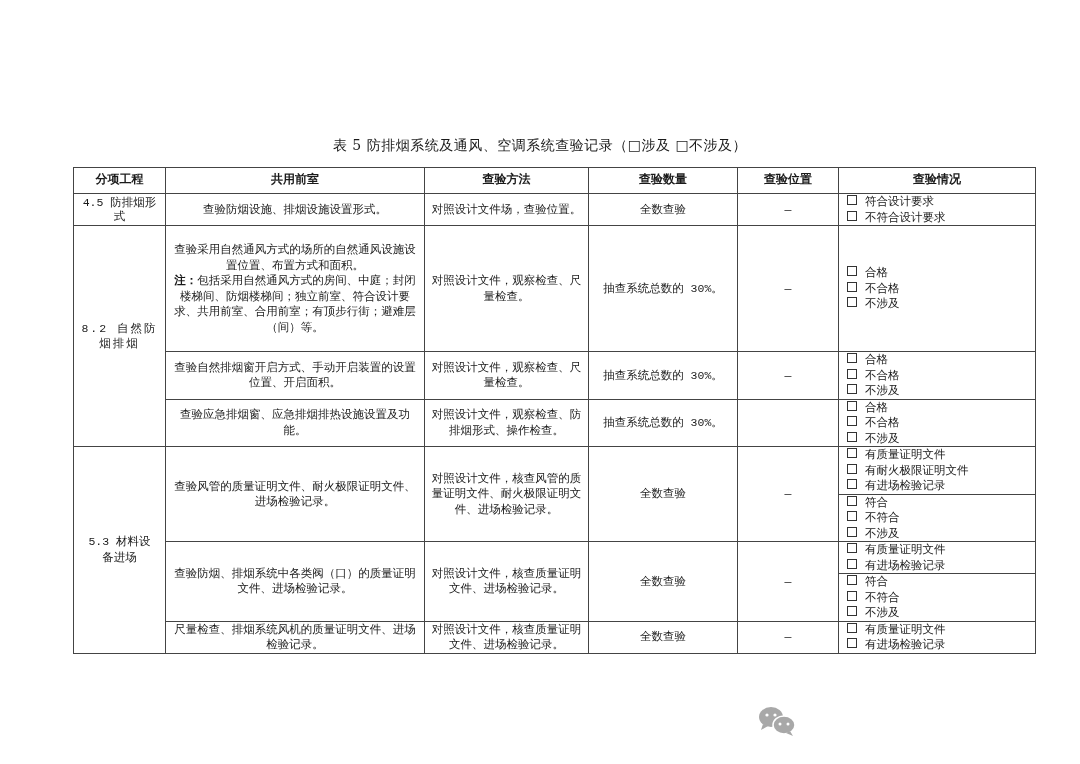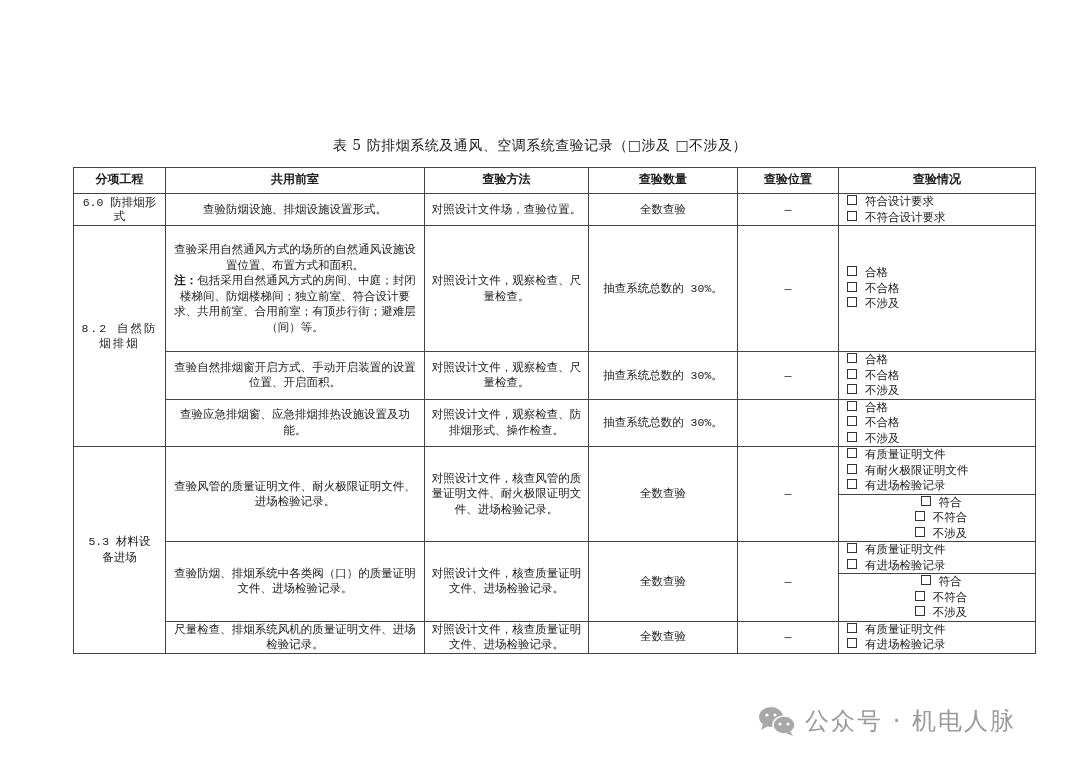--- a/index.html
+++ b/index.html
@@ -21,21 +21,21 @@
   }
   table.rec th { font-weight: bold; height: 25px; font-size: 12px; text-align: center; }
   .c { text-align: center; }
   .l { text-align: center; }
   .chk { padding: 0 0 0 8px !important; margin-top: 40px; }
   .chk div { white-space: nowrap; line-height: 15.5px; }
   .box { display: inline-block; width: 8px; height: 8px; border: 1px solid #333; margin-right: 8px; vertical-align: 0px; }
   .note-label { font-weight: bold; }
   .subtbl { width: 100%; border-collapse: collapse; }
   .subtbl td { border: none !important; border-bottom: 1px solid #444 !important; padding: 0 0 0 8px !important; }
-  .subtbl tr:last-child td { border-bottom: none !important; text-align: center; }
+  .subtbl tr:last-child td { border-bottom: none !important; }
   .nested { padding: 0 !important; vertical-align: top !important; }
   .watermark {
     position: absolute; left: 757px; top: 703px; height: 36px;
     display: flex; align-items: center; color: #9a9a9a;
     font-family: "DejaVu Sans", "Liberation Sans", sans-serif; font-size: 24px; letter-spacing: 2px;
   }
   .wm-icon { width: 40px; height: 32px; margin-right: 8px; position: relative; }
 </style>
 </head>
 <body>
@@ -57,21 +57,21 @@
       <th>共用前室</th>
       <th>查验方法</th>
       <th>查验数量</th>
       <th>查验位置</th>
       <th>查验情况</th>
     </tr>
   </thead>
   <tbody>
 
     <tr style="height:31px">
-      <td class="c" style="line-height:14px">6.0 防排烟形式</td>
+      <td class="c" style="line-height:14px">4.5 防排烟形式</td>
       <td class="l">查验防烟设施、排烟设施设置形式。</td>
       <td class="l" style="line-height:14px">对照设计文件场，查验位置。</td>
       <td class="c">全数查验</td>
       <td class="c">—</td>
       <td class="chk">
         <div><span class="box"></span><span>符合设计要求</span></div>
         <div><span class="box"></span><span>不符合设计要求</span></div>
       </td>
     </tr>
 
@@ -188,14 +188,13 @@
       <ellipse cx="14" cy="12" rx="12" ry="10" fill="#a8a8a8"></ellipse>
       <path d="M6 19 L4 25 L11 21 Z" fill="#a8a8a8"></path>
       <circle cx="10" cy="10" r="1.6" fill="#fff"></circle>
       <circle cx="18" cy="10" r="1.6" fill="#fff"></circle>
       <ellipse cx="27" cy="20" rx="11" ry="9" fill="#a8a8a8" stroke="#fff" stroke-width="1.5"></ellipse>
       <path d="M33 26 L36 31 L29 28 Z" fill="#a8a8a8"></path>
       <circle cx="23" cy="19" r="1.5" fill="#fff"></circle>
       <circle cx="31" cy="19" r="1.5" fill="#fff"></circle>
     </svg>
   </span>
-  <span>公众号 · 机电人脉</span>
 </div>
 
 </body></html>

